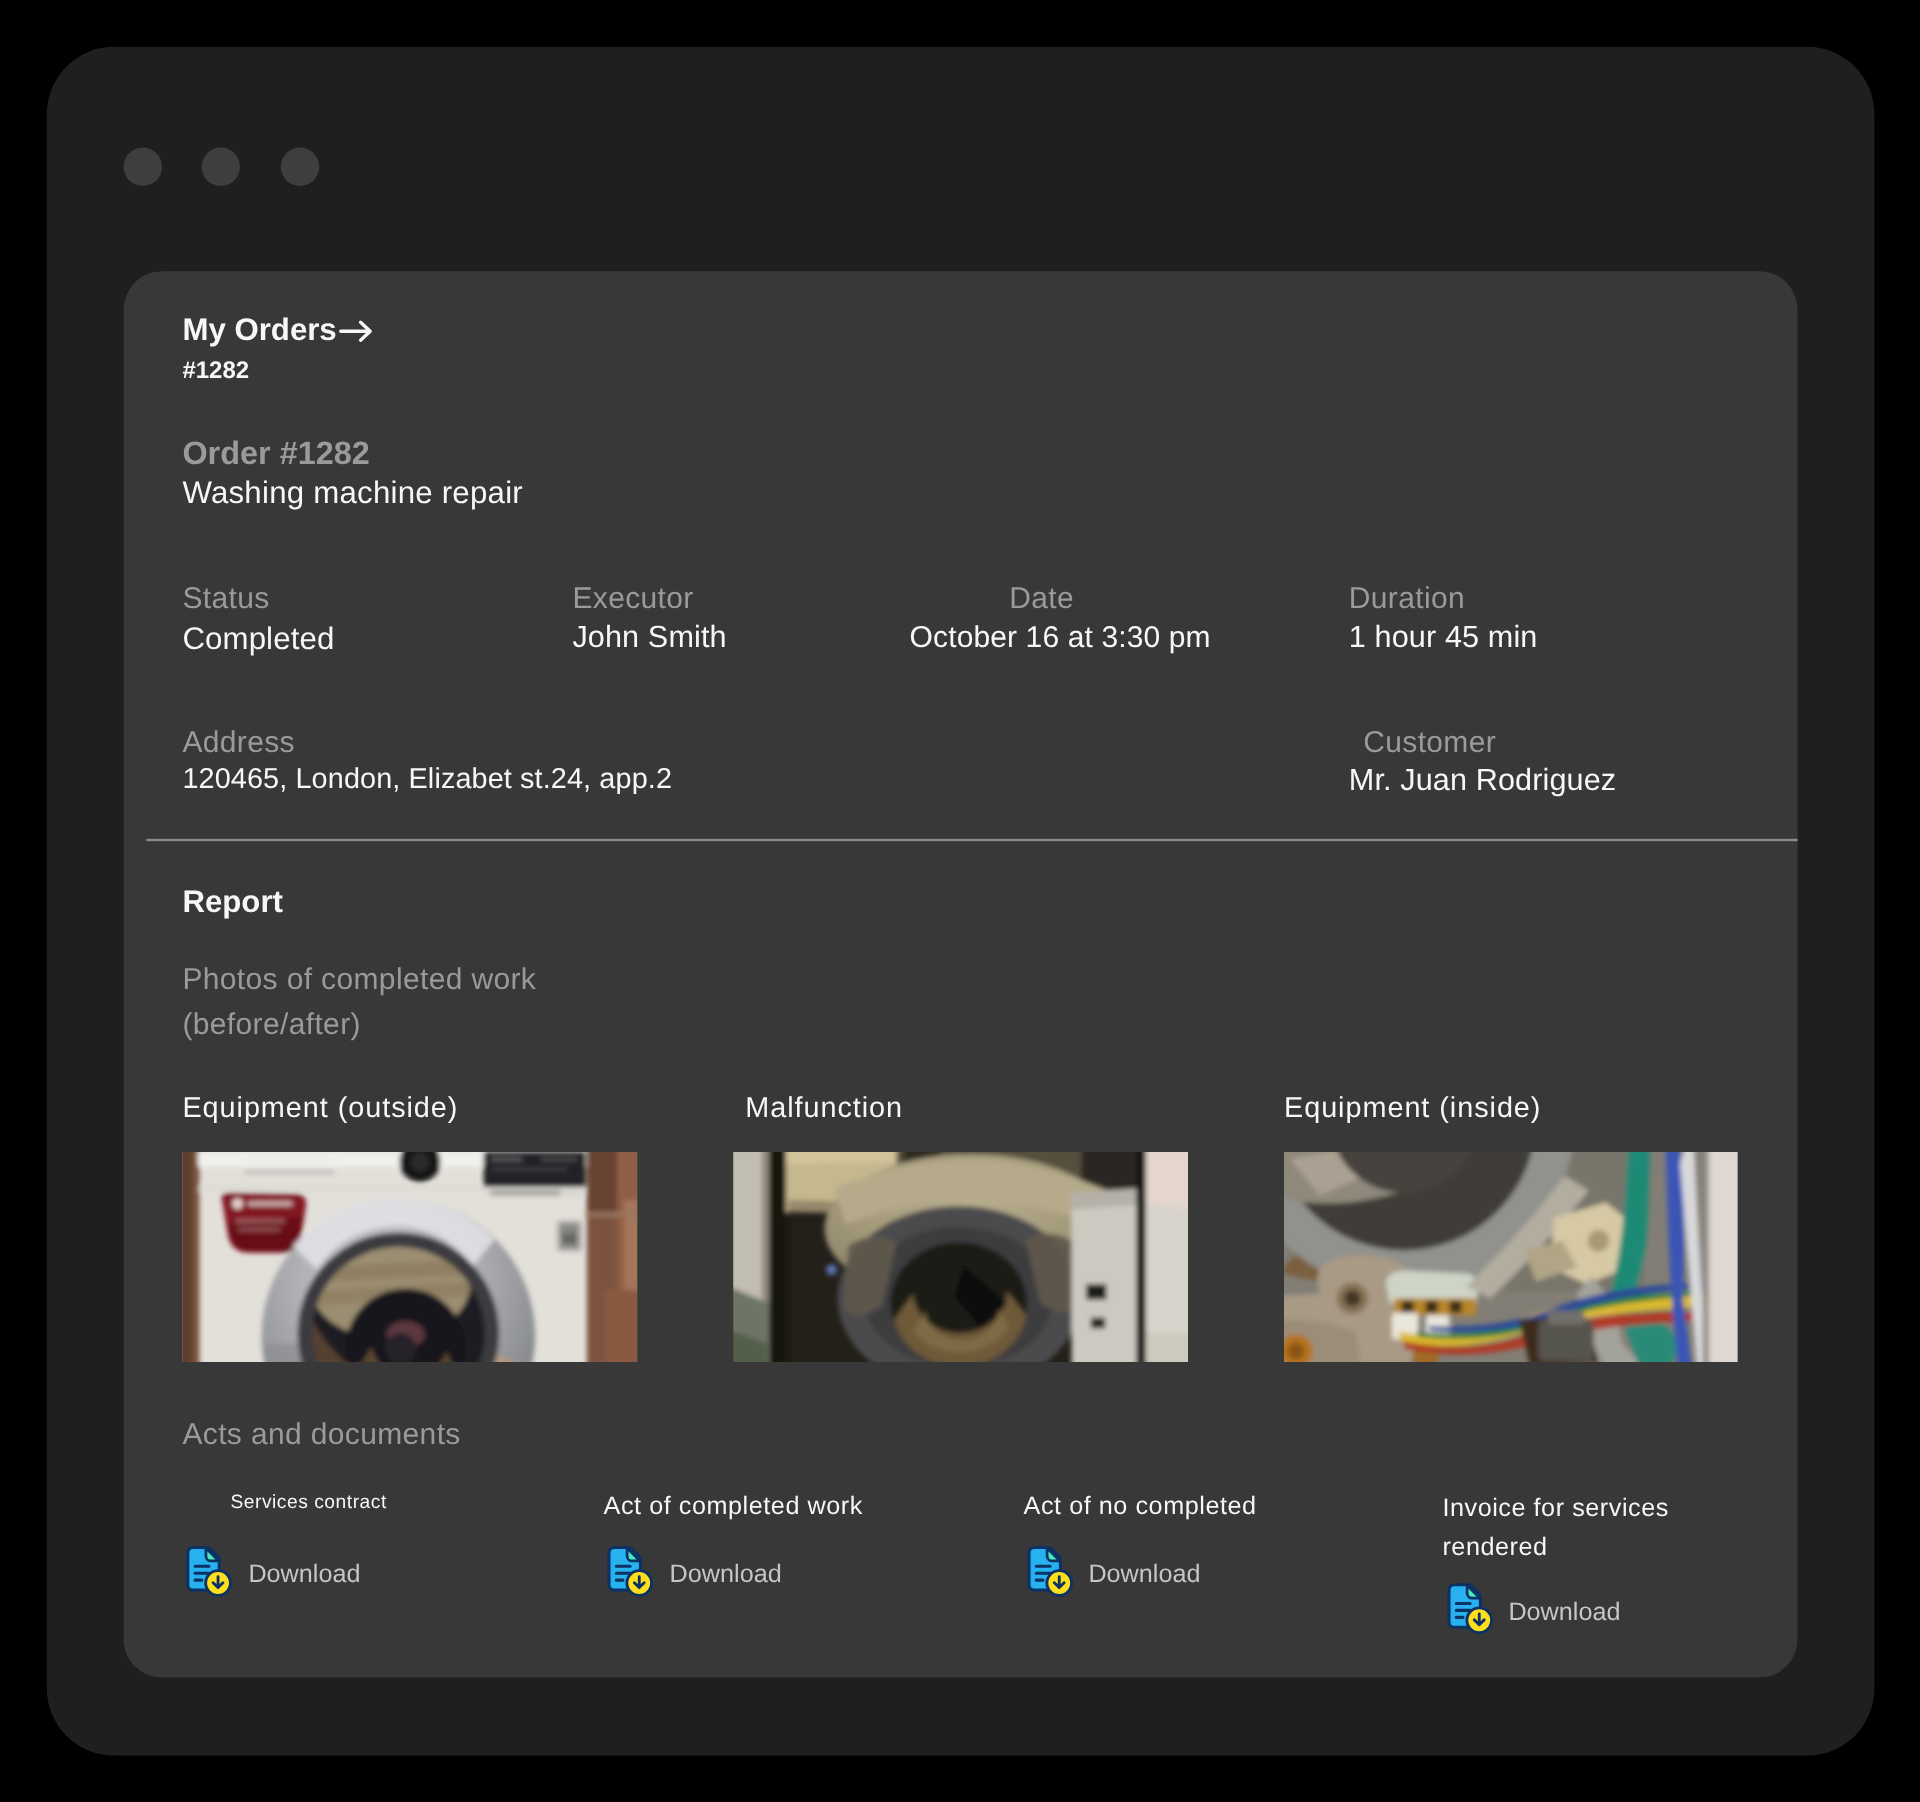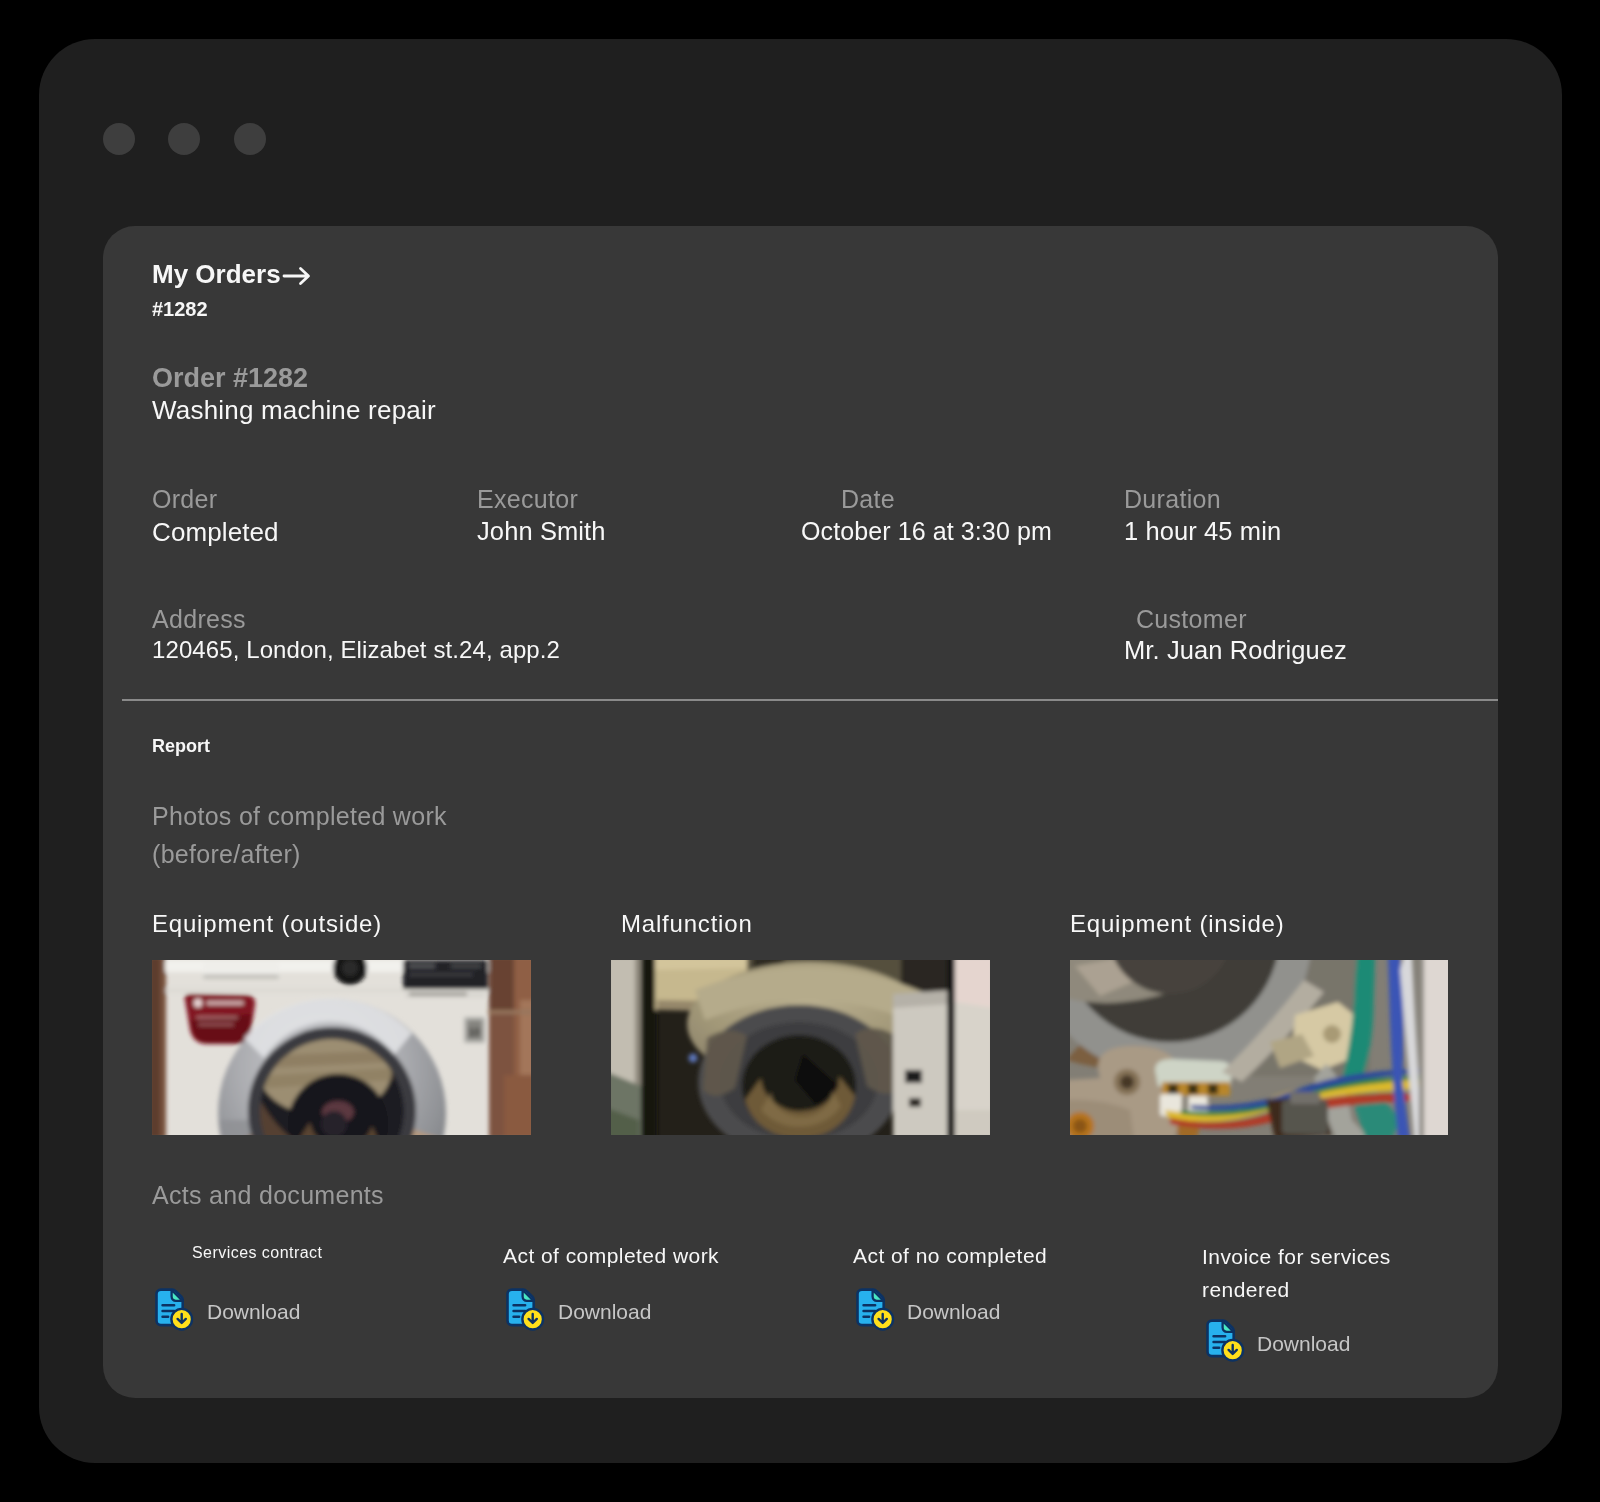--- a/index.html
+++ b/index.html
@@ -24,37 +24,37 @@
 
 <div class="t b" style="left:152px; top:259px; font-size:26px;">My Orders</div>
 <svg class="abs" style="left:282px; top:265px;" width="30" height="22" viewBox="0 0 30 22">
   <path d="M2 11 H26 M18.5 3.5 L26.5 11 L18.5 18.5" fill="none" stroke="#f7f7f7" stroke-width="2.8" stroke-linecap="round" stroke-linejoin="round"></path>
 </svg>
 <div class="t b" style="left:152px; top:298px; font-size:20px;">#1282</div>
 
 <div class="t b gray" style="left:152px; top:363px; font-size:27px;">Order #1282</div>
 <div class="t" style="left:152px; top:395px; font-size:26px; letter-spacing:0.2px;">Washing machine repair</div>
 
-<div class="t gray" style="left:152px; top:485px; font-size:25px; letter-spacing:0.3px;">Order</div>
+<div class="t gray" style="left:152px; top:485px; font-size:25px; letter-spacing:0.3px;">Status</div>
 <div class="t" style="left:152px; top:517px; font-size:26px; letter-spacing:0.1px;">Completed</div>
 <div class="t gray" style="left:477px; top:485px; font-size:25px; letter-spacing:0.3px;">Executor</div>
 <div class="t" style="left:477px; top:517px; font-size:25.5px; letter-spacing:0.1px;">John Smith</div>
 <div class="t gray" style="left:801px; top:485px; font-size:25px; letter-spacing:0.3px;margin-left:40px;">Date</div>
-<div class="t" style="left:801px; top:517px; font-size:25px; letter-spacing:0.1px;">October 16 at 3:30 pm</div>
+<div class="t" style="left:758px; top:517px; font-size:25px; letter-spacing:0.1px;">October 16 at 3:30 pm</div>
 <div class="t gray" style="left:1124px; top:485px; font-size:25px; letter-spacing:0.3px;">Duration</div>
 <div class="t" style="left:1124px; top:517px; font-size:25.5px; letter-spacing:0.1px;">1 hour 45 min</div>
 
 <div class="t gray" style="left:152px; top:605px; font-size:25px; letter-spacing:0.3px;">Address</div>
 <div class="t" style="left:152px; top:636px; font-size:24px; letter-spacing:0.1px;">120465, London, Elizabet st.24, app.2</div>
 <div class="t gray" style="left:1136px; top:605px; font-size:25px; letter-spacing:0.3px;">Customer</div>
 <div class="t" style="left:1124px; top:636px; font-size:25.5px; letter-spacing:0.1px;">Mr. Juan Rodriguez</div>
 
 <div class="abs divider"></div>
 
-<div class="t b" style="left:152px; top:736px; font-size:18px;">Report</div>
+<div class="t b" style="left:152px; top:736px; font-size:26px;">Report</div>
 <div class="t gray" style="left:152px; top:798px; font-size:25px; letter-spacing:0.3px; line-height:37.5px; white-space:normal; width:400px;">Photos of completed work (before/after)</div>
 
 <div class="t" style="left:152px; top:910px; font-size:24px; letter-spacing:0.8px;">Equipment (outside)</div>
 <div class="t" style="left:611px; top:910px; font-size:24px; letter-spacing:0.8px;margin-left:10px;">Malfunction</div>
 <div class="t" style="left:1070px; top:910px; font-size:24px; letter-spacing:0.8px;">Equipment (inside)</div>
 
 <svg class="abs" style="left:152px; top:960px;" width="379" height="175" viewBox="0 0 379 175">
   <defs>
     <filter id="blur2" x="-10%" y="-10%" width="120%" height="120%">
         <feGaussianBlur stdDeviation="2"></feGaussianBlur>

